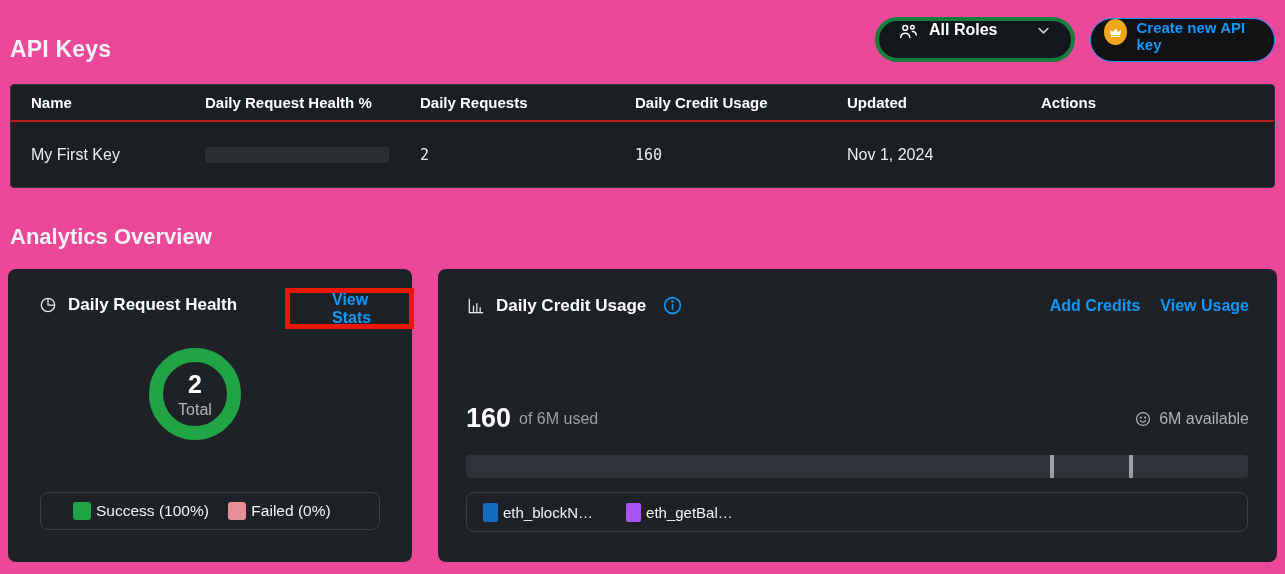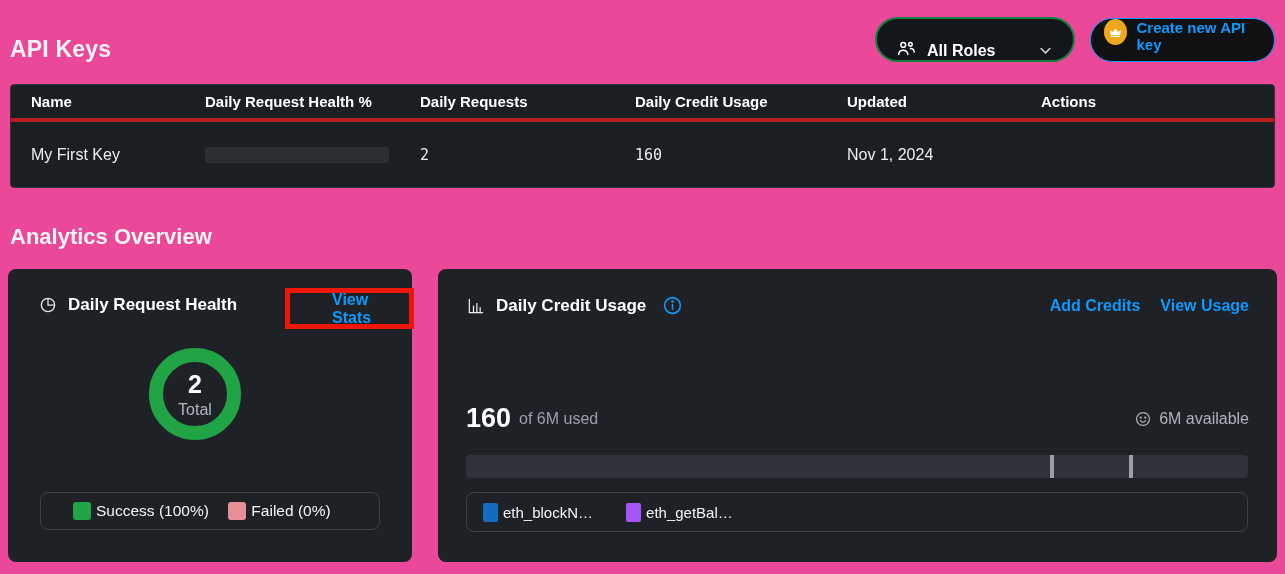--- a/index.html
+++ b/index.html
@@ -9,43 +9,43 @@
     background:#ec4899; color:#f2f4f6;
     font-family:"Liberation Sans", sans-serif;
     overflow:hidden;
   }
   svg { display:block; }
 
   
   .page-title { position:absolute; left:10px; top:36px; font-size:23px; font-weight:800; letter-spacing:.2px; }
   .roles-filter {
     position:absolute; left:875px; top:17px; width:200px; height:45px;
-    border:2px solid #15803d; border-radius:24px; background:#13161a;
-    display:flex; align-items:flex-end; gap:10px; padding:0 18px; cursor:pointer;
+    border:4px solid #15803d; border-radius:24px; background:#13161a;
+    display:flex; align-items:flex-start; gap:10px; padding:0 18px; cursor:pointer;
   }
   .roles-filter .label { font-size:16px; font-weight:600; color:#fff; }
   .roles-filter .chev { margin-left:auto; color:#cfd4d9; }
   .create-btn {
     position:absolute; left:1090px; top:18px; width:185px; height:44px;
     border:1px solid #1098fc; border-radius:24px; background:#0f1113;
     display:flex; gap:9px; padding:0 13px; cursor:pointer;
     color:#1098fc; font-size:15px; font-weight:700;
   }
   .crown-badge { width:26px; height:26px; border-radius:50%; display:flex; align-items:center; justify-content:center; }
 
   
   .keys-table {
     position:absolute; left:10px; top:84px; width:1265px; height:104px;
     background:#1b1f23; border:1px solid #31363b; border-radius:4px;
   }
   .thead, .trow {
     display:grid; grid-template-columns:174px 215px 215px 212px 194px auto;
     align-items:center; padding-left:20px;
   }
-  .thead { height:37px; border-bottom:4px solid #b91c1c; font-size:15px; font-weight:700; color:#fff; }
+  .thead { height:37px; border-bottom:2px solid #b91c1c; font-size:15px; font-weight:700; color:#fff; }
   .trow { height:65px; font-size:16px; color:#eceef0; }
   .mono { font-family:"DejaVu Sans Mono", monospace; font-size:15px; }
   .health-track { width:184px; height:16px; background:#2a2f34; border-radius:2px; overflow:hidden; }
   .health-fill { height:100%; background:#21a445; }
   .actions-cell { display:flex; align-items:center; gap:26px; }
   .action-link { display:flex; align-items:center; gap:7px; color:#1098fc; font-size:16px; font-weight:600; cursor:pointer; }
 
   
   .section-title { position:absolute; left:10px; top:224px; font-size:22px; font-weight:800; }
 

